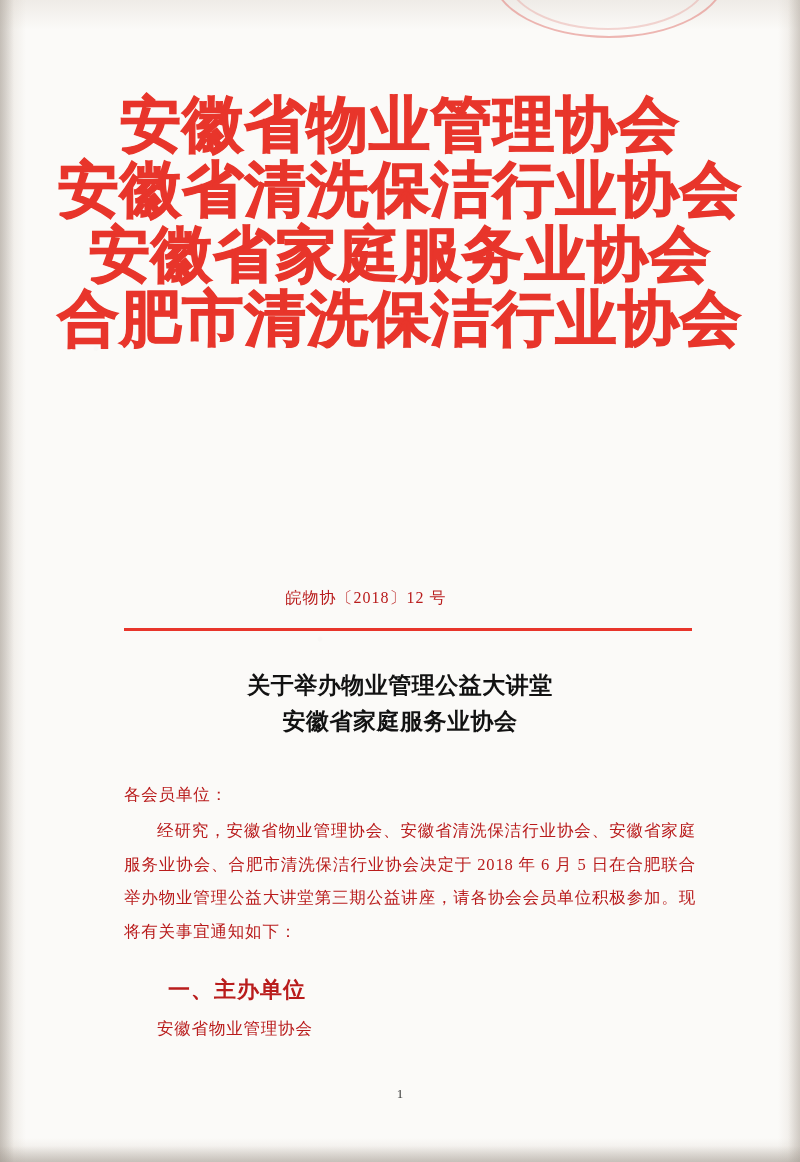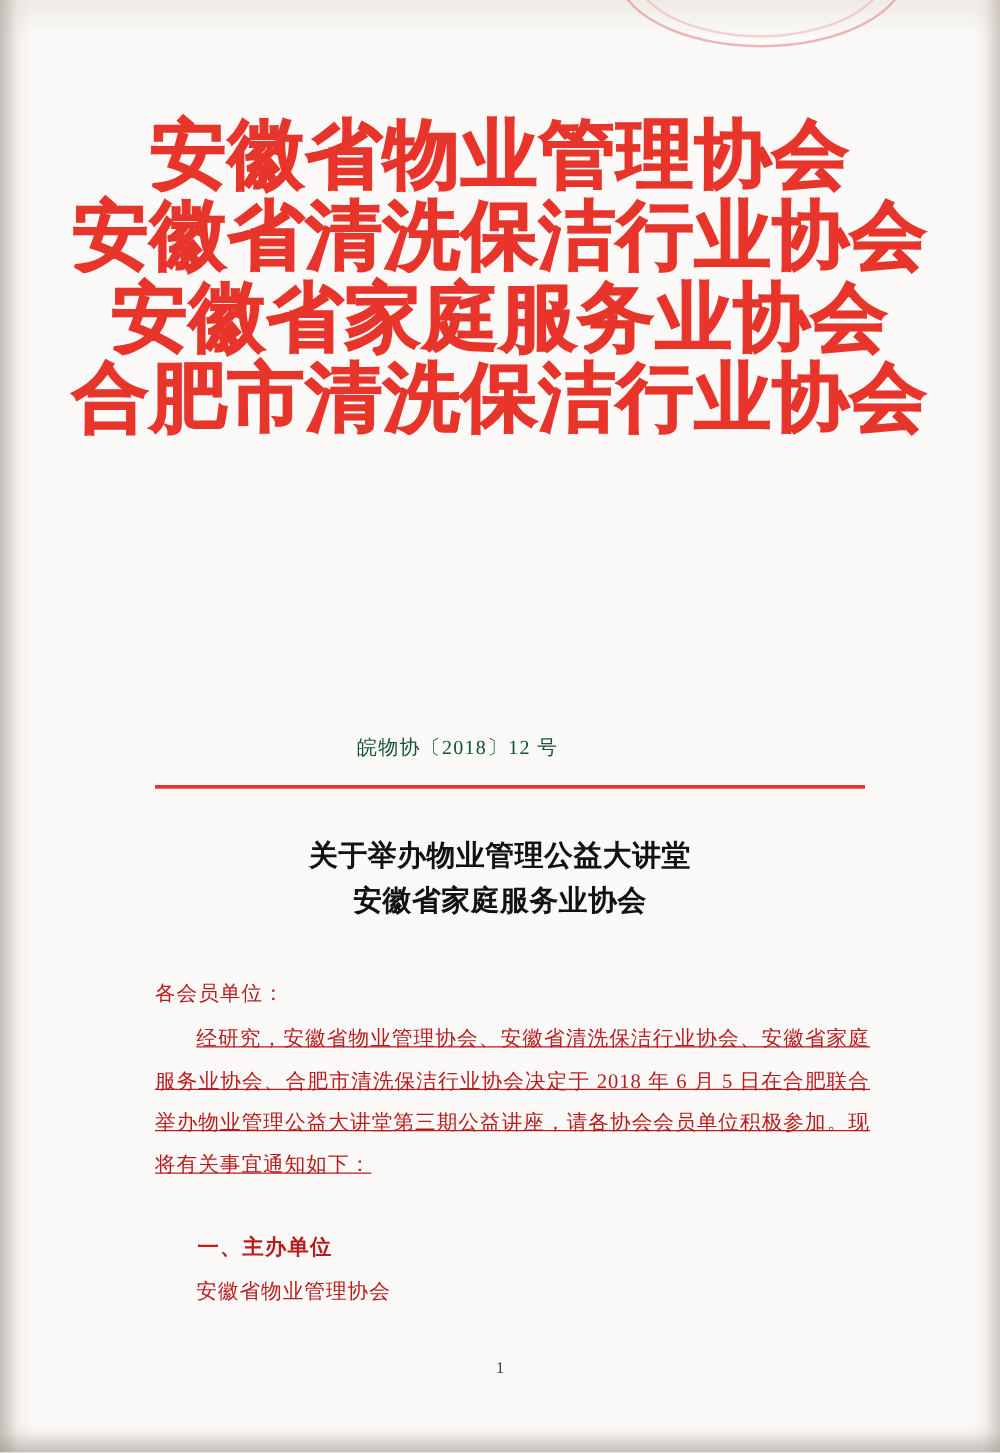--- a/index.html
+++ b/index.html
@@ -81,21 +81,21 @@
 
   .docnum {
     position: absolute;
     top: 588px;
     left: 0;
     width: 732px;
     text-align: center;
     font-family: "Liberation Serif", serif;
     font-size: 16px;
     letter-spacing: 1px;
-    color: #14532d;
+    color: #b91c1c;
   }
 
   .red-rule {
     position: absolute;
     top: 628px;
     left: 124px;
     width: 568px;
     height: 3px;
     background: #e8352b;
   }
@@ -127,28 +127,27 @@
     letter-spacing: 0.8px;
   }
   .salutation {
     margin: 0 0 2px 0;
   }
   .para {
     margin: 0;
     text-align: justify;
     text-justify: inter-ideograph;
     text-indent: 2em;
-    text-decoration: underline;
   }
   .section-heading {
-    margin: 32px 0 0 0;
+    margin: 18px 0 0 0;
     text-indent: 2em;
     font-family: "DejaVu Sans", sans-serif;
     font-weight: 700;
-    font-size: 17px;
+    font-size: 22px;
     letter-spacing: 1px;
   }
   .section-body {
     margin: 0;
     text-indent: 2em;
   }
 
   .page-number {
     position: absolute;
     top: 1086px;

